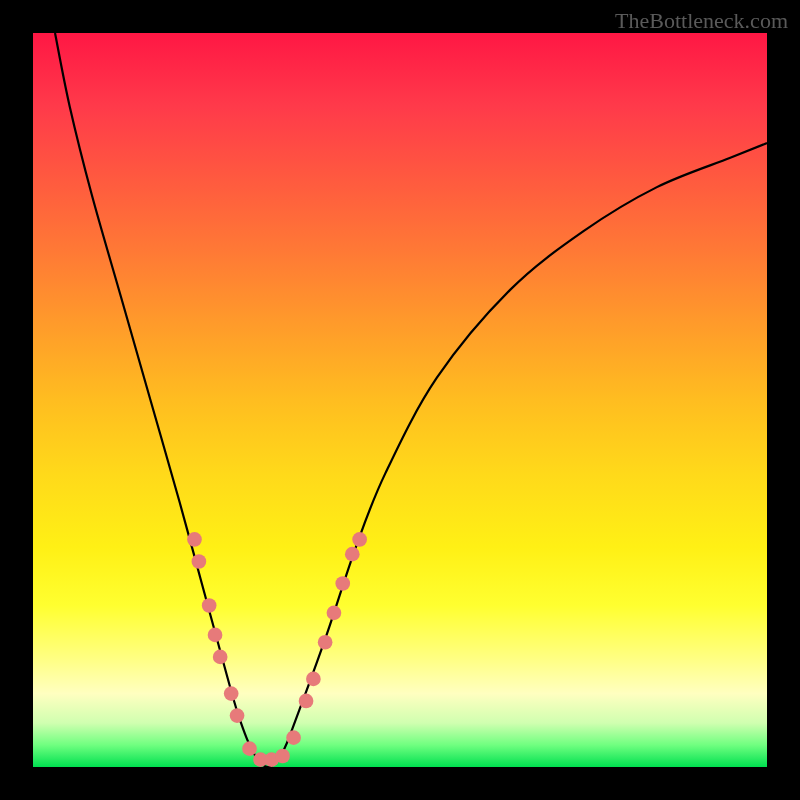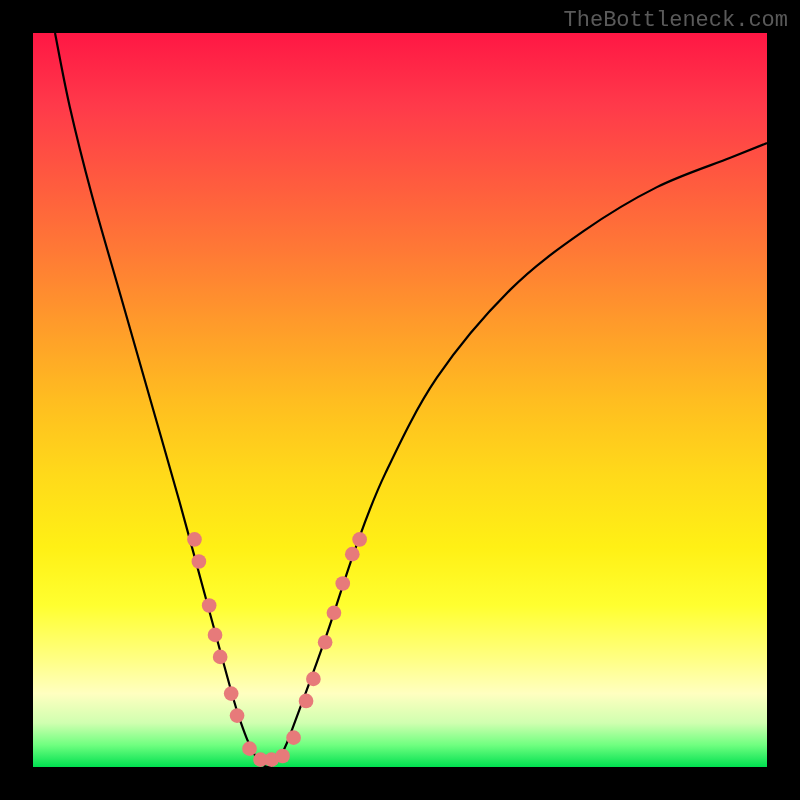--- a/index.html
+++ b/index.html
@@ -7,21 +7,21 @@
     width: 800px;
     height: 800px;
     background: #000;
     position: relative;
     overflow: hidden;
   }
   .watermark {
     position: absolute;
     top: 8px;
     right: 12px;
-    font-family: Liberation Mono, monospace;
+    font-family: Liberation Serif, serif;
     font-size: 22px;
     color: #5a5a5a;
     font-weight: 500;
     z-index: 10;
   }
   .plot-area {
     position: absolute;
     top: 33px;
     left: 33px;
     width: 734px;

